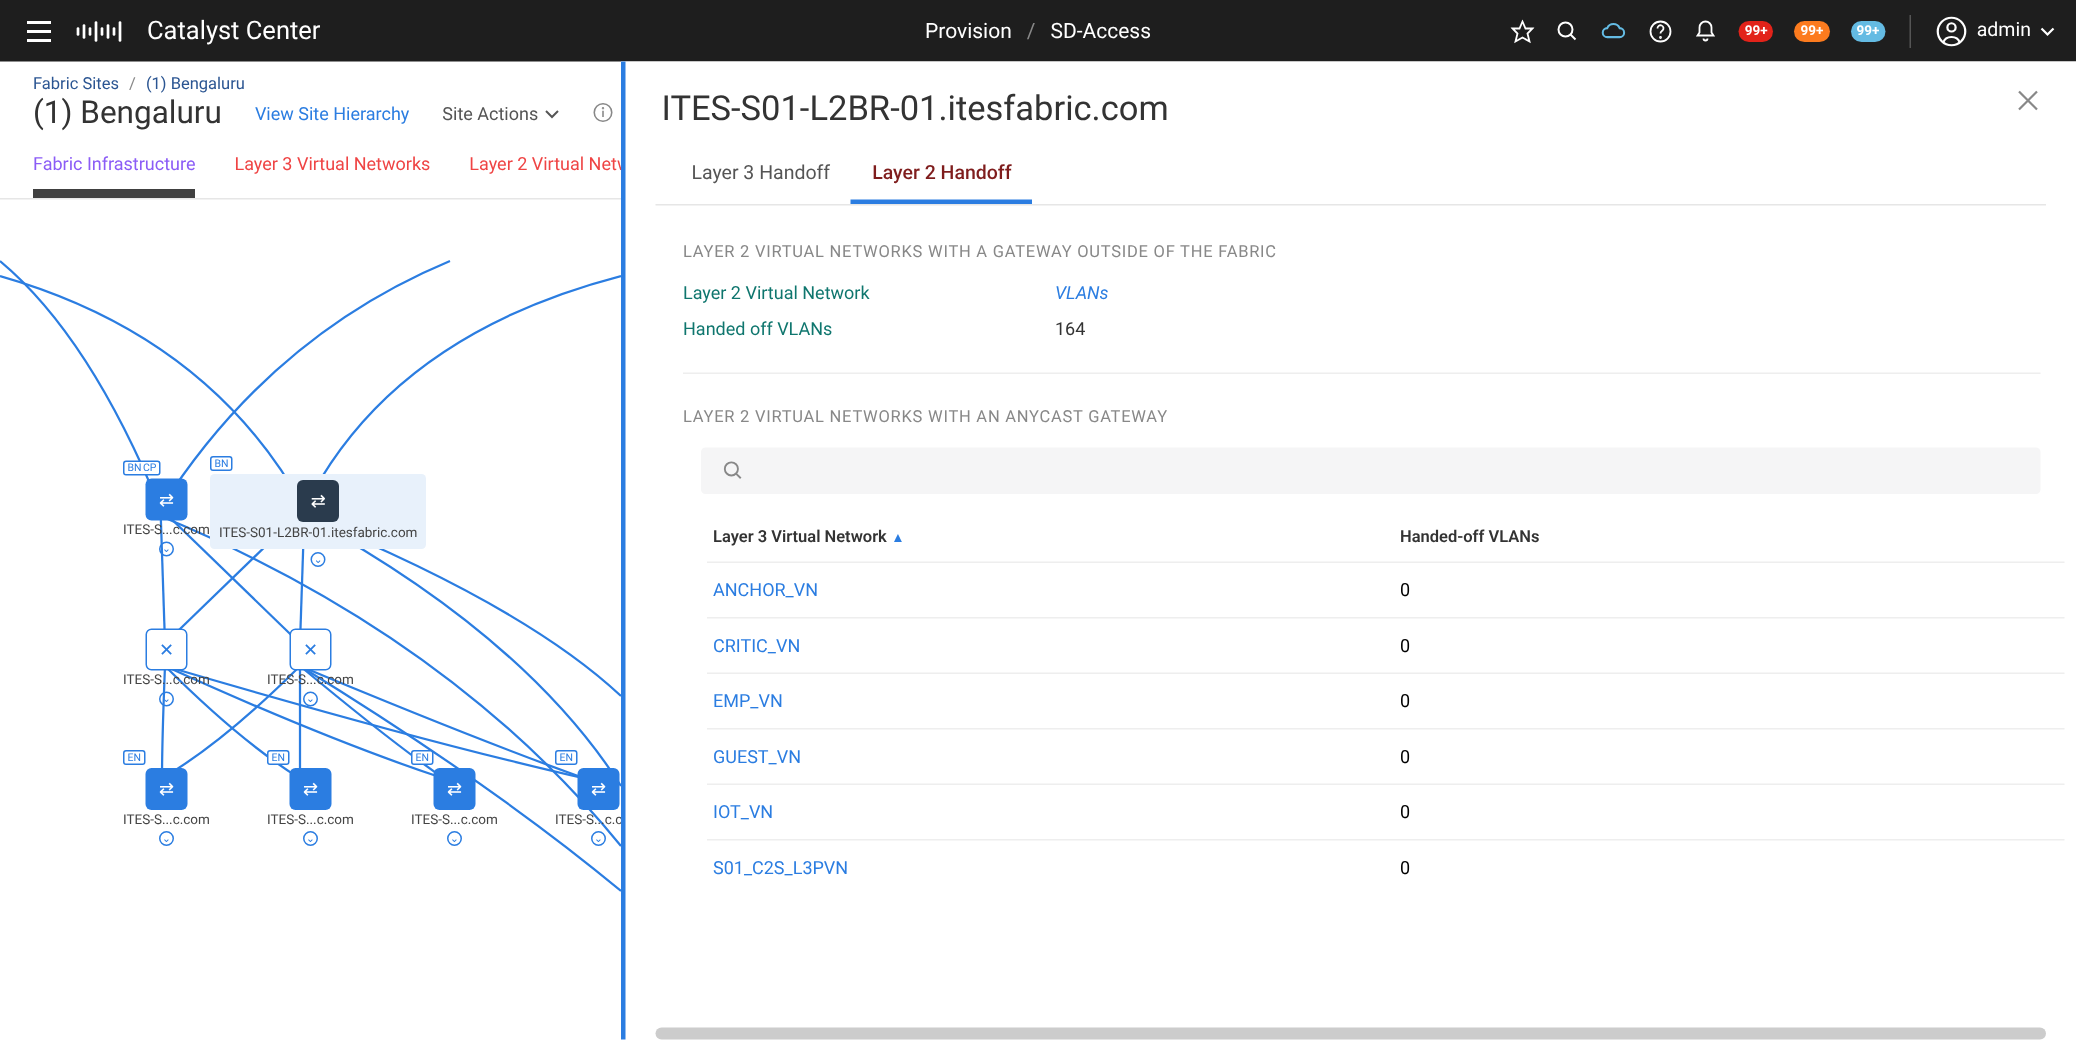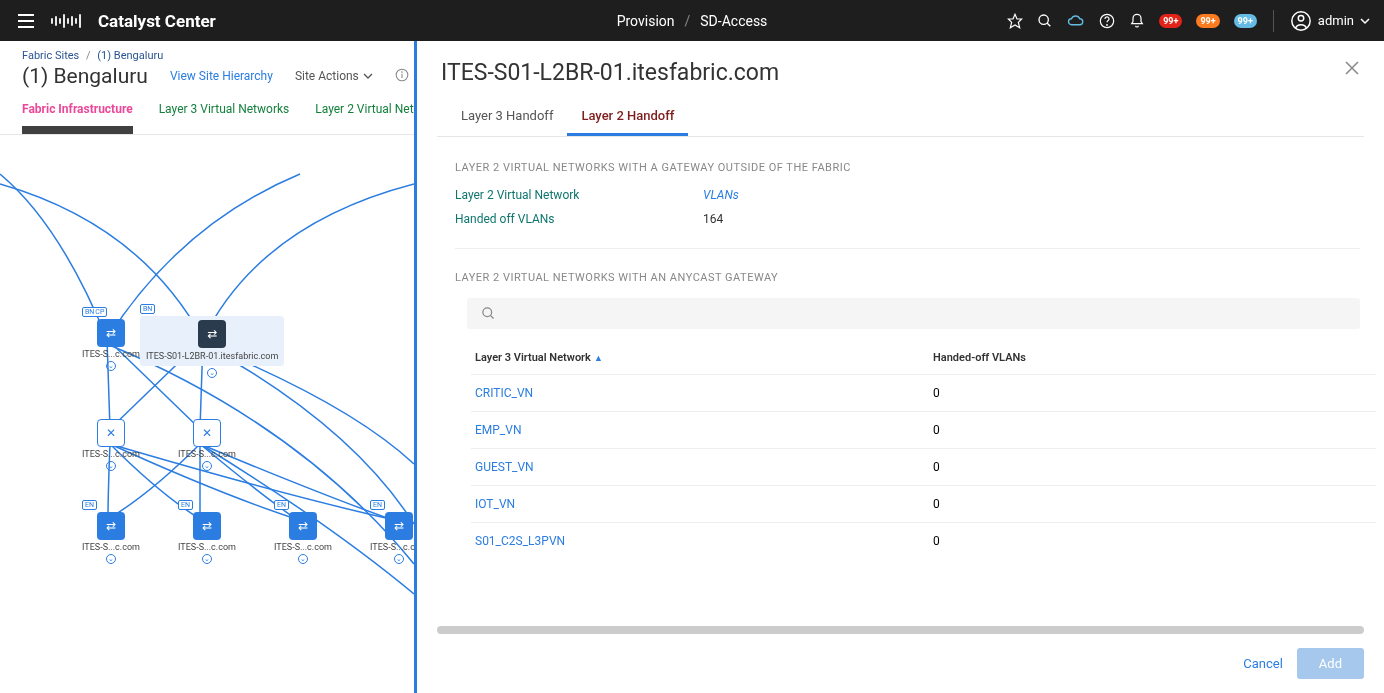--- a/index.html
+++ b/index.html
@@ -3,21 +3,21 @@
 <meta charset="utf-8">
 <style>
 * { box-sizing: border-box; margin: 0; padding: 0; font-family: -apple-system, BlinkMacSystemFont, "Segoe UI", Roboto, Helvetica, Arial, sans-serif; }
 html, body { width: 1384px; height: 693px; overflow: hidden; background: #fff; }
 
 
 .header { height: 41px; background: #1e1e1e; color: #fff; display: flex; align-items: center; padding: 0 14px; position: relative; }
 .hamburger { cursor: pointer; padding: 4px; }
 .hamburger svg { display:block; }
 .cisco-logo { margin-left: 12px; display:flex; align-items:center; }
-.app-title { margin-left: 14px; font-size: 17px; font-weight: 700; }
+.app-title { margin-left: 14px; font-size: 17px; font-weight: 400; }
 .breadcrumb-center { position: absolute; left: 50%; transform: translateX(-50%); display: flex; align-items: center; font-size: 14px; color: #fff; }
 .breadcrumb-center .sep { margin: 0 10px; color: #888; }
 .header-right { margin-left: auto; display: flex; align-items: center; gap: 14px; }
 .header-icon { cursor: pointer; position: relative; display:flex; align-items:center; }
 .badge-red, .badge-orange, .badge-blue { font-size: 9px; font-weight: 700; color: #fff; padding: 2px 4px; border-radius: 9px; min-width: 22px; text-align: center; display:inline-block; }
 .badge-red { background: #e2231a; }
 .badge-orange { background: #fc7b1e; }
 .badge-blue { background: #64bbe3; }
 .header-divider { width: 1px; height: 22px; background: #555; margin: 0 2px; }
 .user { display: flex; align-items: center; gap: 6px; font-size: 13px; }
@@ -27,22 +27,22 @@
 .crumb-small { font-size: 11px; color: #2b5592; }
 .crumb-small a { color: #2b5592; text-decoration: none; }
 .crumb-small .sep2 { color: #888; margin: 0 4px; }
 .site-row { display: flex; align-items: center; gap: 22px; margin-top: 2px; }
 .site-title { font-size: 21px; color: #333; }
 .link-blue { color: #2b7de1; font-size: 12px; cursor: pointer; }
 .site-actions { font-size: 12px; color: #555; cursor: pointer; display: flex; align-items: center; gap: 4px; }
 .info-icon { color: #888; font-size: 12px; cursor:pointer; }
 
 .tabs-main { display: flex; gap: 26px; margin-top: 14px; }
-.tab-main { font-size: 12px; color: #15803d; padding-bottom: 10px; cursor: pointer; }
-.tab-main.active { color: #ec4899; border-bottom: 8px solid #404040; font-weight: 700; }
+.tab-main { font-size: 12px; color: #ef4444; padding-bottom: 10px; cursor: pointer; }
+.tab-main.active { color: #8b5cf6; border-bottom: 6px solid #404040; font-weight: 400; }
 
 
 .topo { position: absolute; left: 0; top: 124px; width: 414px; height: 540px; overflow: hidden; }
 .topo svg { position:absolute; top:0; left:0; }
 .node { position: absolute; text-align: center; }
 .node .icon-box { width: 28px; height: 28px; background: #2b7de1; border-radius: 4px; margin: 0 auto; position:relative; display:flex; align-items:center; justify-content:center; }
 .node .icon-box.dark { background:#2a3b4d; }
 .node .icon-inner { color:#fff; font-size:12px; }
 .node .tag { position:absolute; top:-12px; left:0; font-size:7px; background:#fff; border:1px solid #2b7de1; color:#2b7de1; padding:0 2px; border-radius:2px; display:flex; gap:1px; }
 .node .lbl { font-size: 9px; color: #444; margin-top: 2px; white-space: nowrap; }
@@ -336,20 +336,24 @@
     </div>
     <table class="tbl">
       <thead>
         <tr>
           <th class="th-l3"><span>Layer 3 Virtual Network</span><span class="sort">▲</span></th>
           <th>Handed-off VLANs</th>
         </tr>
       </thead>
       <tbody>
         <tr>
+            <td class="link">ANCHOR_VN</td>
+            <td>0</td>
+          </tr>
+        <tr>
             <td class="link">CRITIC_VN</td>
             <td>0</td>
           </tr>
         <tr>
             <td class="link">EMP_VN</td>
             <td>0</td>
           </tr>
         <tr>
             <td class="link">GUEST_VN</td>
             <td>0</td>
@@ -359,17 +363,13 @@
             <td>0</td>
           </tr>
         <tr>
             <td class="link">S01_C2S_L3PVN</td>
             <td>0</td>
           </tr>
       </tbody>
     </table>
   </div>
   <div class="hscroll"></div>
-  <div class="panel-footer">
-    <div class="btn-text">Cancel</div>
-    <div class="btn-primary">Add</div>
-  </div>
 </div>
 
 </body></html>

